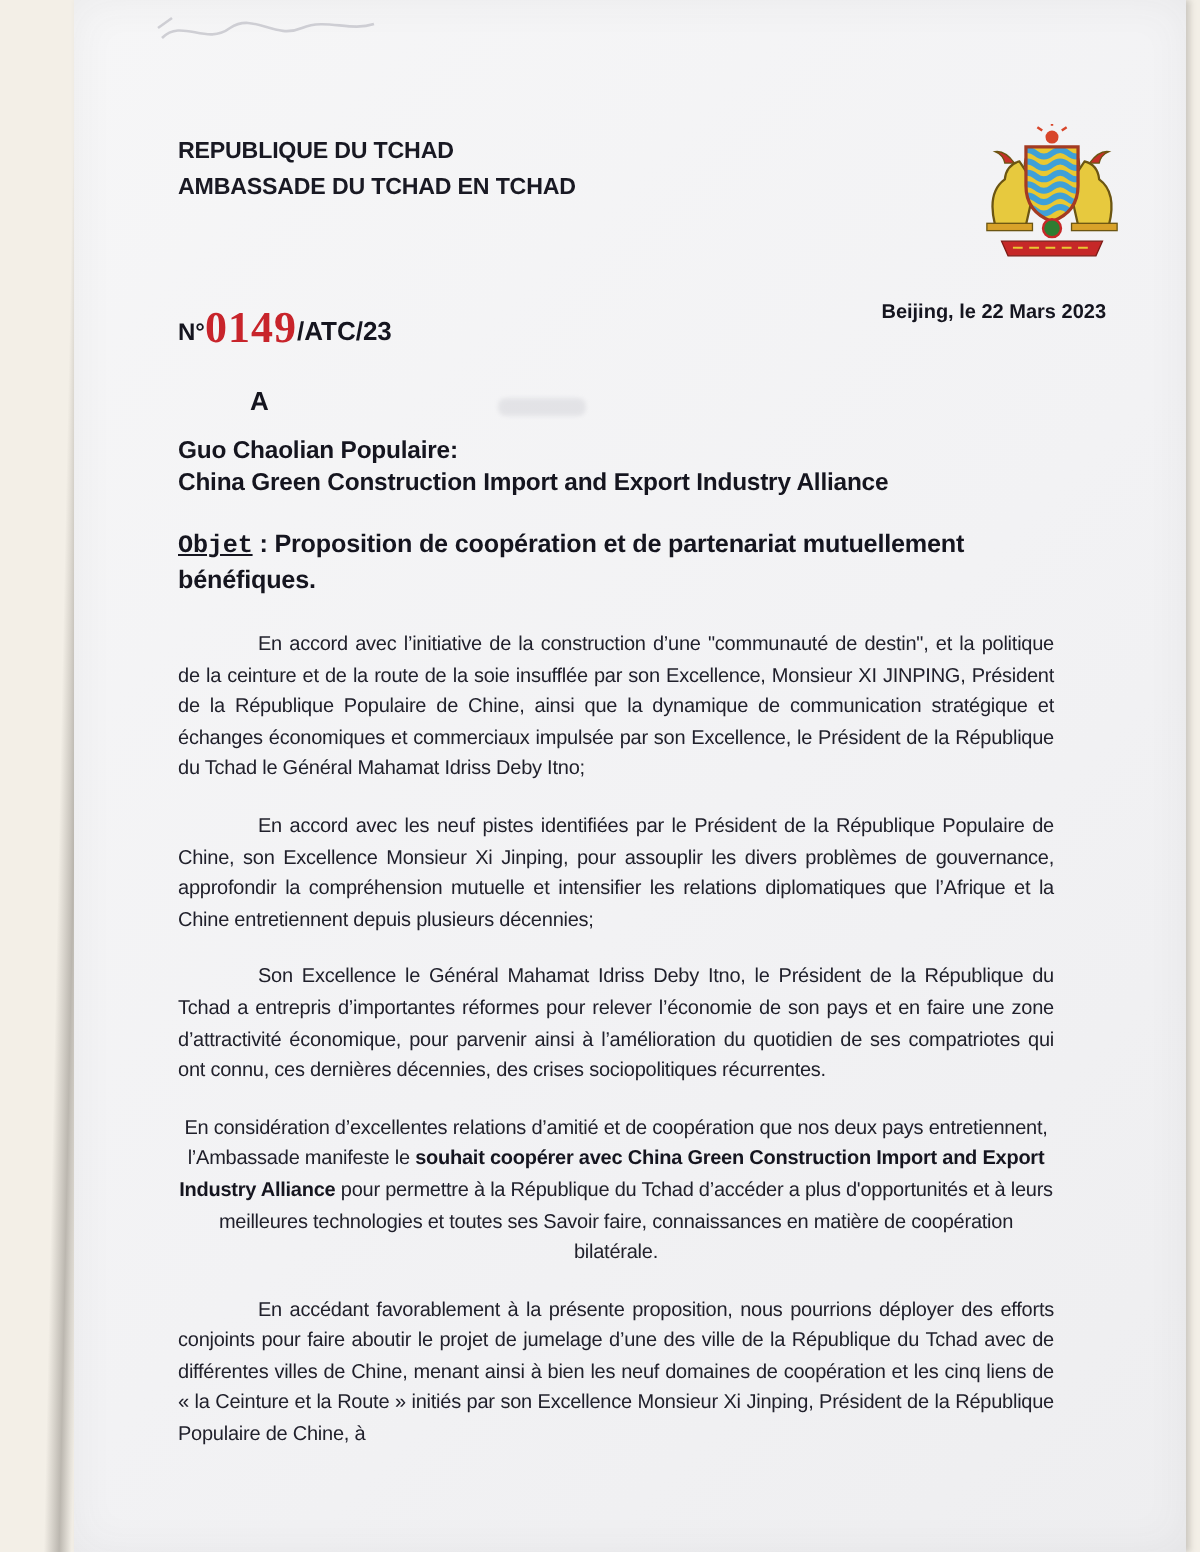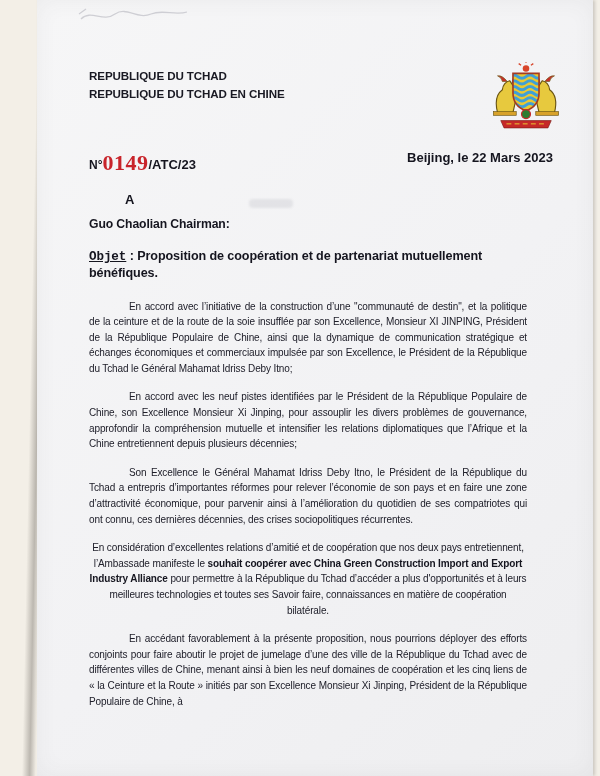--- a/index.html
+++ b/index.html
@@ -50,21 +50,21 @@
     padding:14px 40px 0 52px;
   }
   .refno{white-space:nowrap;}
   .refno .pre{font-size:12px;font-weight:bold;color:#15151f;}
   .refno .num{
     font-family:"Liberation Serif", serif;
     font-size:22px;font-weight:bold;color:#c8242b;letter-spacing:.5px;
     vertical-align:-1px;
   }
   .refno .suf{font-size:13px;font-weight:bold;color:#15151f;}
-  .dateline{font-size:13px;font-weight:bold;color:#15151f;}
+  .dateline{font-size:10px;font-weight:bold;color:#15151f;}
 
   
   .to{margin:16px 0 0 88px;font-size:13px;font-weight:bold;color:#15151f;}
   .addressee{margin:10px 0 0 52px;line-height:15.5px;}
   .addressee div{font-size:12.2px;font-weight:bold;color:#15151f;letter-spacing:-0.1px;}
 
   
   .subject{
     margin:15px 66px 0 52px;
     font-size:12.6px;font-weight:bold;color:#15151f;line-height:16.5px;letter-spacing:-0.1px;
@@ -105,21 +105,21 @@
 
   <div class="scan-smudge"></div>
 
   <div class="letterhead">
     <div class="lh-left">
       <span class="lh-block">
         <span class="lh-line">REPUBLIQUE DU TCHAD</span>
         <span class="lh-rule"></span>
       </span>
       <span class="lh-block">
-        <span class="lh-line">REPUBLIQUE DU TCHAD EN CHINE</span>
+        <span class="lh-line">AMBASSADE DU TCHAD EN TCHAD</span>
         <span class="lh-rule"></span>
       </span>
     </div>
 
     <div class="crest">
       <svg width="82" height="70" viewBox="0 0 100 86">
 
         <g>
           <path d="M15,62 q-5,-20 6,-28 q1,-9 9,-11 l4,6 q7,2 5,11 l-5,22 z" fill="#e7c93e" stroke="#6b5512" stroke-width="1.4"></path>
           <path d="M27,24 q-6,-8 -12,-7 q5,2 6,7 z" fill="#c62f28" stroke="#6b5512" stroke-width="0.8"></path>
@@ -167,21 +167,22 @@
 
   <div class="refline">
     <div class="refno">
       <span class="pre">N°</span><span class="num">0149</span><span class="suf">/ATC/23</span>
     </div>
     <div class="dateline">Beijing, le 22 Mars 2023</div>
   </div>
 
   <div class="to">A</div>
   <div class="addressee">
-    <div>Guo Chaolian Chairman:</div>
+    <div>Guo Chaolian Populaire:</div>
+    <div>China Green Construction Import and Export Industry Alliance</div>
   </div>
 
   <div class="subject">
     <span class="obj-label">Objet</span><span> : </span><span>Proposition de coopération et de partenariat mutuellement bénéfiques.</span>
   </div>
 
   <div class="bodytext">
     <p>En accord avec l’initiative de la construction d’une "communauté de destin", et la politique de la ceinture et de la route de la soie insufflée par son Excellence, Monsieur XI JINPING, Président de la République Populaire de Chine, ainsi que la dynamique de communication stratégique et échanges économiques et commerciaux impulsée par son Excellence, le Président de la République du Tchad le Général Mahamat Idriss Deby Itno;</p>
     <p>En accord avec les neuf pistes identifiées par le Président de la République Populaire de Chine, son Excellence Monsieur Xi Jinping, pour assouplir les divers problèmes de gouvernance, approfondir la compréhension mutuelle et intensifier les relations diplomatiques que l’Afrique et la Chine entretiennent depuis plusieurs décennies;</p>
     <p>Son Excellence le Général Mahamat Idriss Deby Itno, le Président de la République du Tchad a entrepris d’importantes réformes pour relever l’économie de son pays et en faire une zone d’attractivité économique, pour parvenir ainsi à l’amélioration du quotidien de ses compatriotes qui ont connu, ces dernières décennies, des crises sociopolitiques récurrentes.</p>

